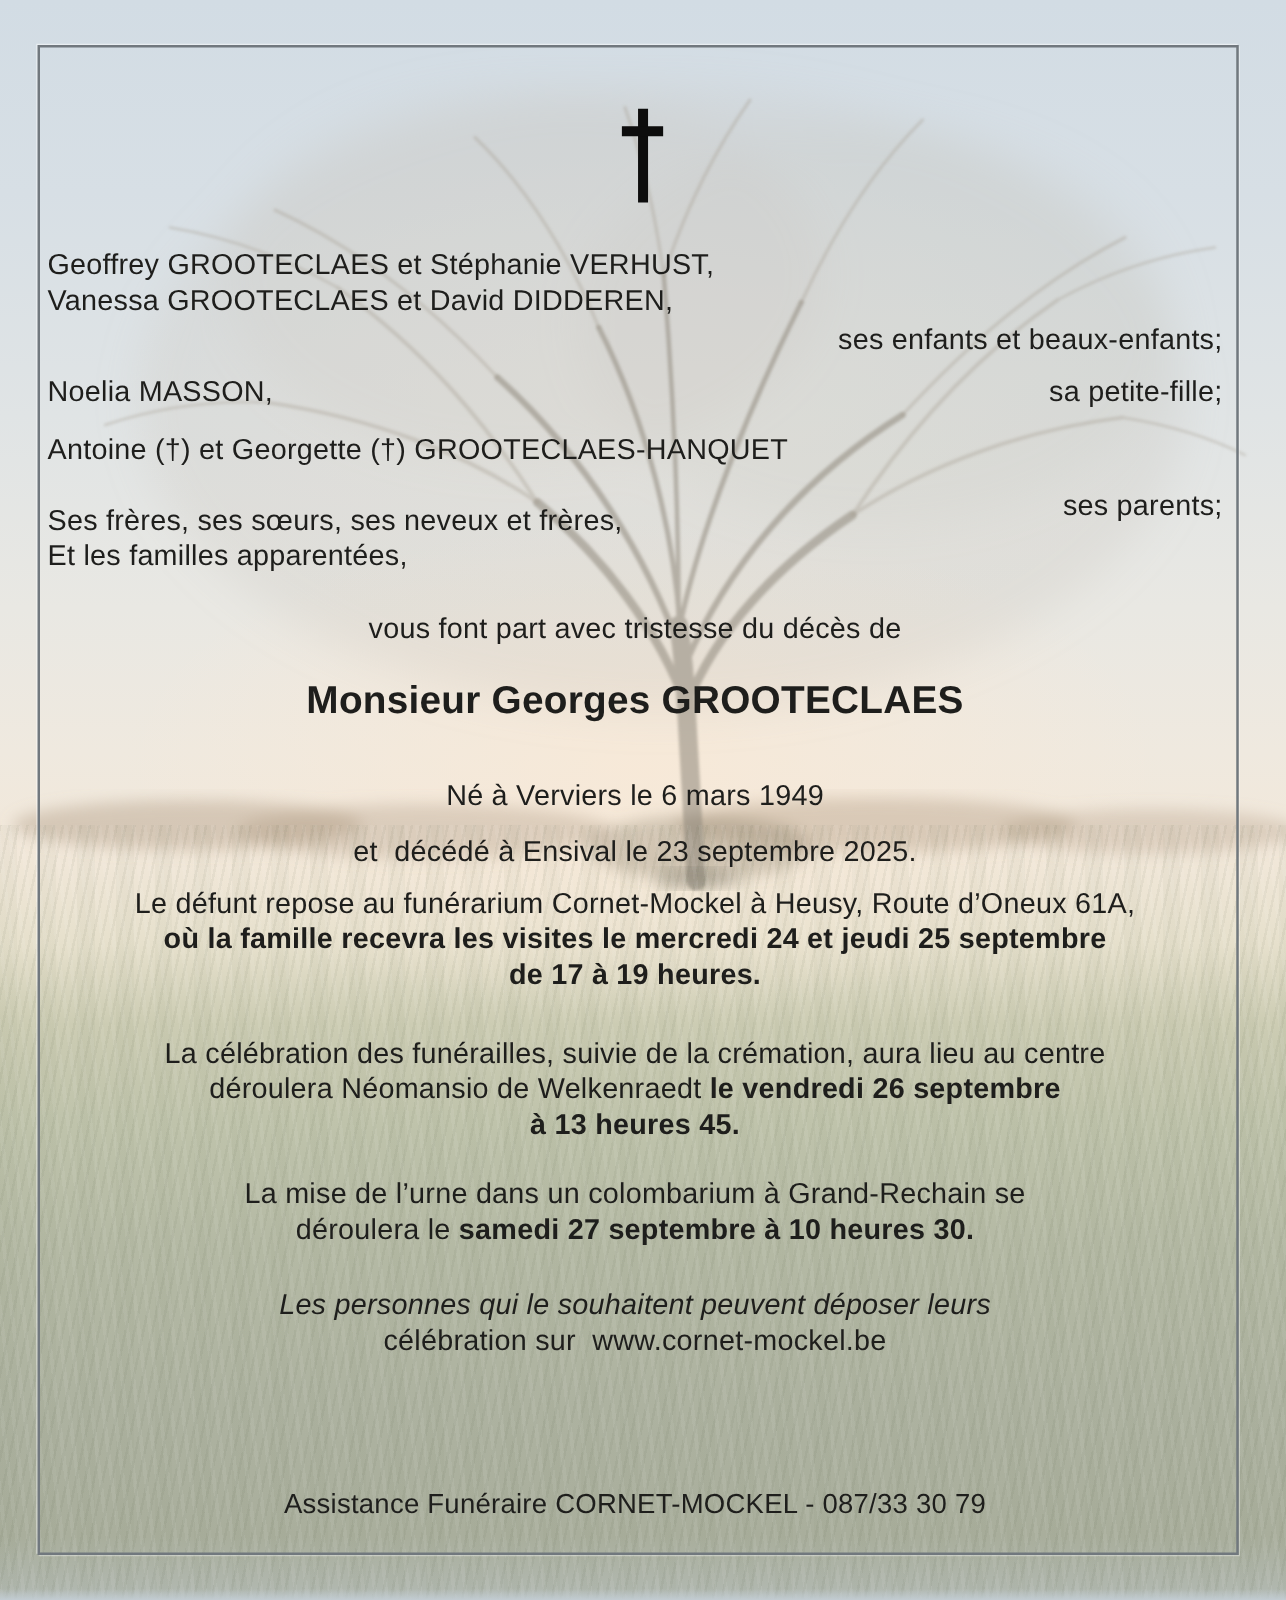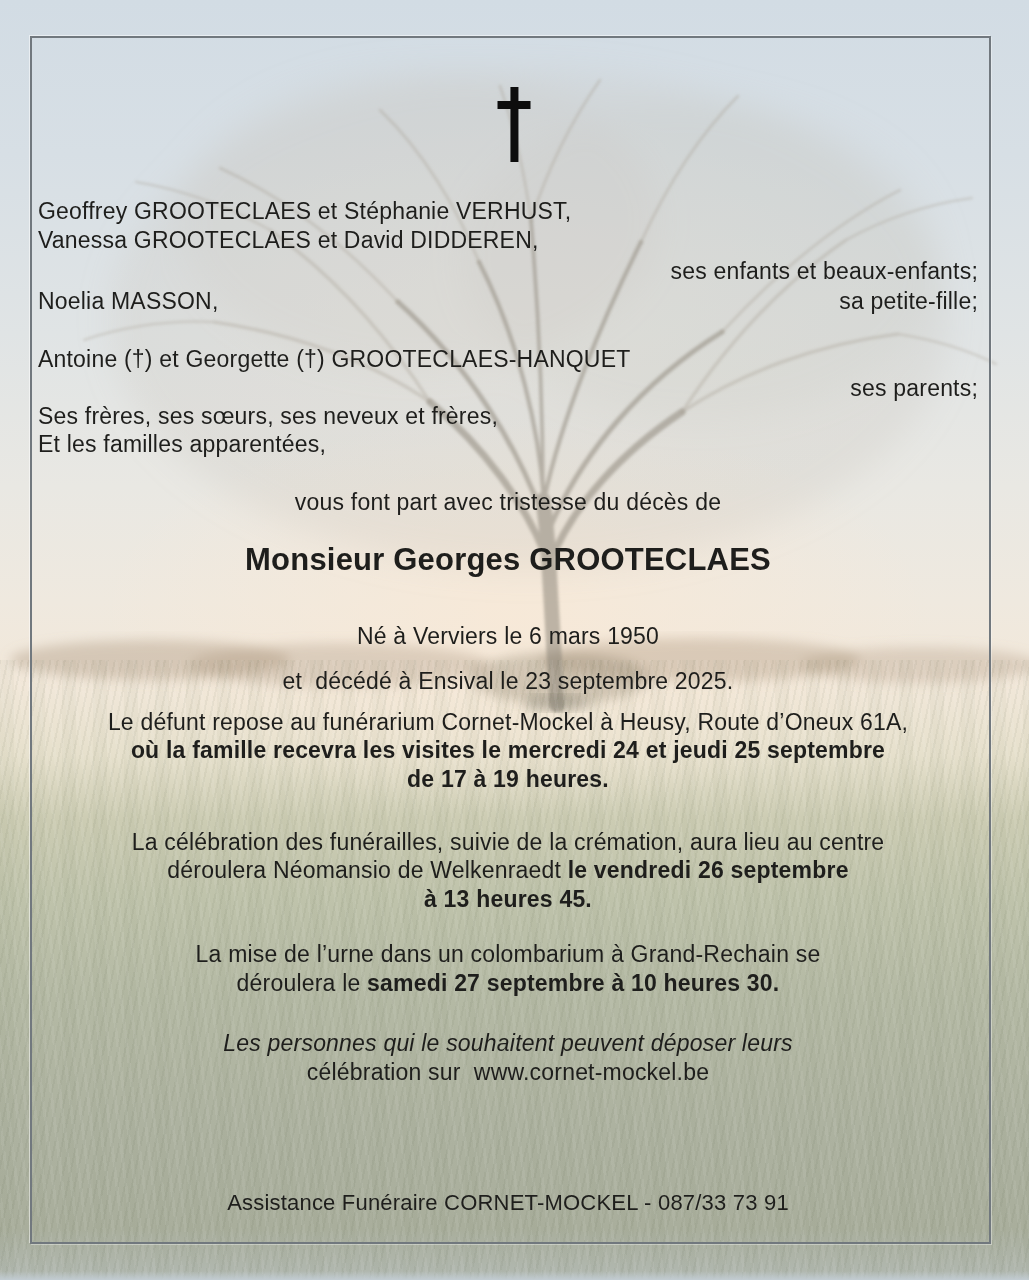--- a/index.html
+++ b/index.html
@@ -47,24 +47,24 @@
   .cross .v{position:absolute;left:50%;top:0;transform:translateX(-57%);width:8px;height:75px;background:#0d0d0d;}
   .cross .h{position:absolute;left:50%;top:14px;transform:translateX(-53%);width:33px;height:8px;background:#0d0d0d;}
   
   .line{
     position:absolute;left:38px;right:51px;
     font-size:23px;line-height:27px;letter-spacing:.2px;
     white-space:pre-wrap;
   }
   .ta-l{text-align:left;} .ta-r{text-align:right;} .ta-c{text-align:center;}
   .b{font-weight:bold;}
-  .between{display:flex;justify-content:space-between;}
+  .between{display:flex;justify-content:space-between;margin-top:12px;}
   #l-child1{top:198px;} #l-child2{top:227px;} #l-childrel{top:258px;}
   #l-grand{top:288px;}
-  #l-parents{top:346px;} #l-parentsrel{top:375px;}
+  #l-parents{top:346px;} #l-parentsrel{top:391px;}
   #l-siblings{top:403px;} #l-families{top:431px;}
   #l-intro{top:489px;}
   #l-title{top:543px;font-size:31px;line-height:34px;font-weight:bold;letter-spacing:.2px;}
   #l-birth{top:623px;} #l-death{top:668px;}
   #l-vis1{top:709px;} #l-vis2{top:737px;} #l-vis3{top:766px;}
   #l-cer1{top:829px;} #l-cer2{top:857px;} #l-cer3{top:886px;}
   #l-col1{top:941px;} #l-col2{top:970px;}
   #l-con1{top:1030px;font-style:italic;} #l-con2{top:1059px;}
   #l-footer{top:1189px;font-size:22px;}
 </style>
@@ -151,30 +151,30 @@
   <span>sa petite-fille;</span>
 </div>
 
 <div class="line ta-l" id="l-parents">Antoine (†) et Georgette (†) GROOTECLAES-HANQUET</div>
 <div class="line ta-r" id="l-parentsrel">ses parents;</div>
 <div class="line ta-l" id="l-siblings">Ses frères, ses sœurs, ses neveux et frères,</div>
 <div class="line ta-l" id="l-families">Et les familles apparentées,</div>
 
 <div class="line ta-c" id="l-intro">vous font part avec tristesse du décès de</div>
 <div class="line ta-c" id="l-title">Monsieur Georges GROOTECLAES</div>
-<div class="line ta-c" id="l-birth">Né à Verviers le 6 mars 1950</div>
+<div class="line ta-c" id="l-birth">Né à Verviers le 6 mars 1949</div>
 <div class="line ta-c" id="l-death">et  décédé à Ensival le 23 septembre 2025.</div>
 
 <div class="line ta-c" id="l-vis1">Le défunt repose au funérarium Cornet-Mockel à Heusy, Route d’Oneux 61A,</div>
 <div class="line ta-c b" id="l-vis2">où la famille recevra les visites le mercredi 24 et jeudi 25 septembre</div>
 <div class="line ta-c b" id="l-vis3">de 17 à 19 heures.</div>
 
 <div class="line ta-c" id="l-cer1">La célébration des funérailles, suivie de la crémation, aura lieu au centre</div>
 <div class="line ta-c" id="l-cer2"><span>déroulera Néomansio de Welkenraedt </span><span class="b">le vendredi 26 septembre</span></div>
 <div class="line ta-c b" id="l-cer3">à 13 heures 45.</div>
 
 <div class="line ta-c" id="l-col1">La mise de l’urne dans un colombarium à Grand-Rechain se</div>
 <div class="line ta-c" id="l-col2"><span>déroulera le </span><span class="b">samedi 27 septembre à 10 heures 30.</span></div>
 
 <div class="line ta-c" id="l-con1">Les personnes qui le souhaitent peuvent déposer leurs</div>
 <div class="line ta-c" id="l-con2">célébration sur  www.cornet-mockel.be</div>
 
-<div class="line ta-c" id="l-footer">Assistance Funéraire CORNET-MOCKEL - 087/33 73 91</div>
+<div class="line ta-c" id="l-footer">Assistance Funéraire CORNET-MOCKEL - 087/33 30 79</div>
 
 </body></html>

